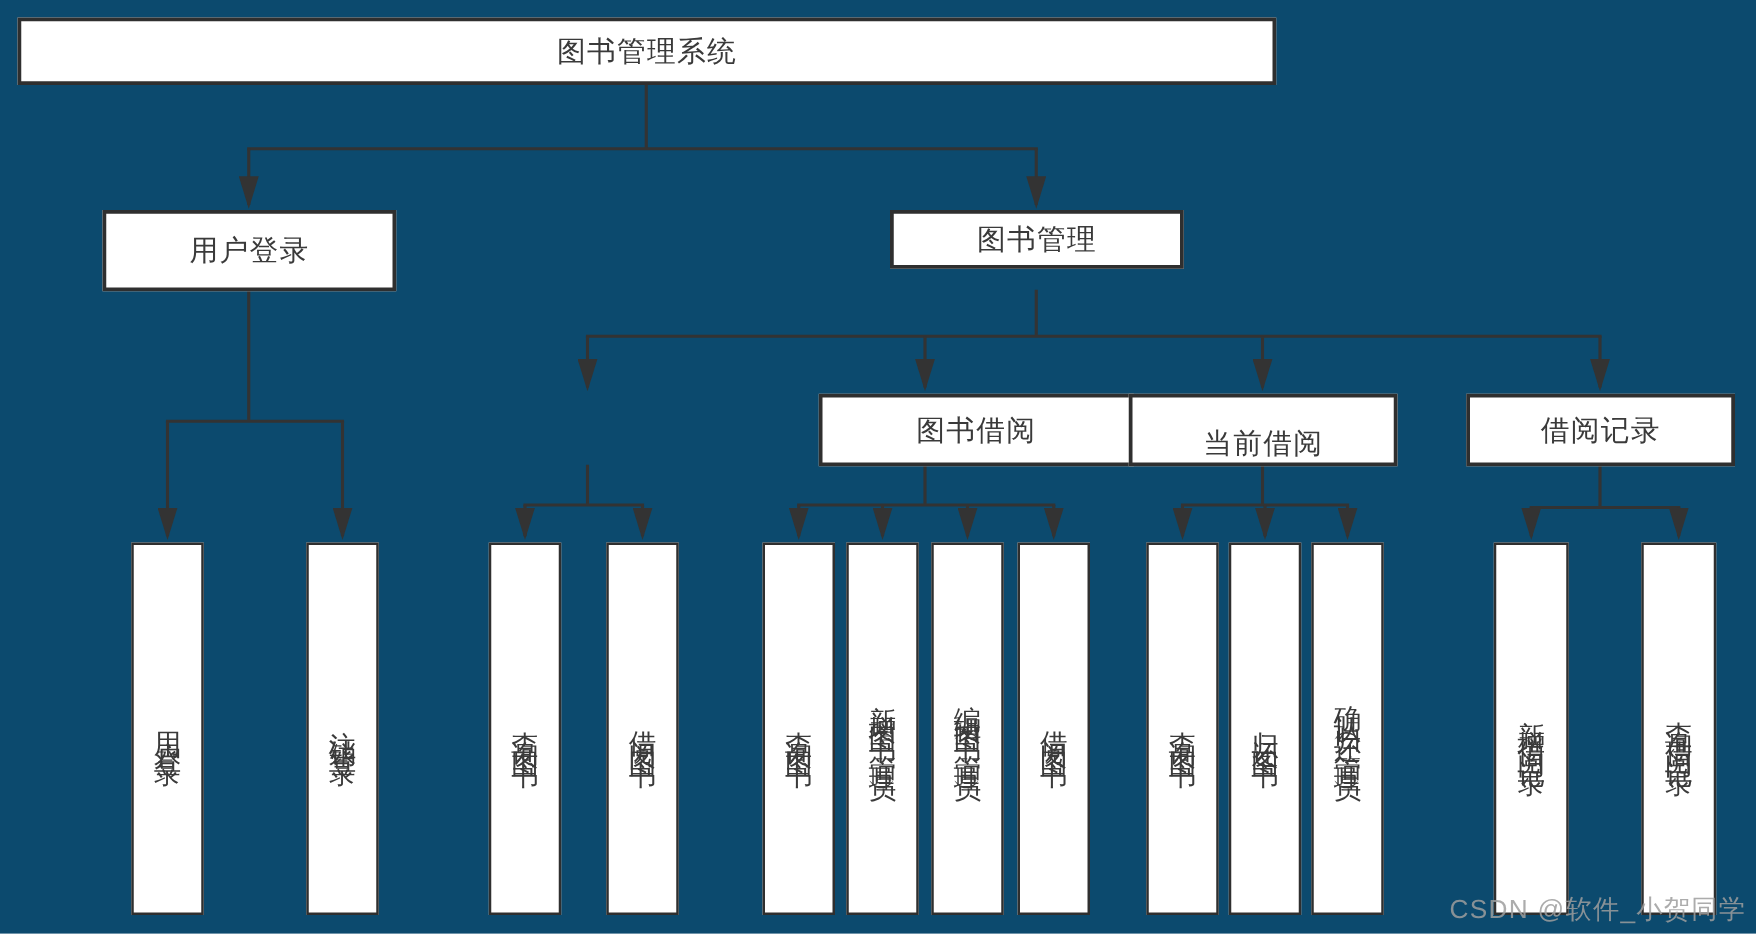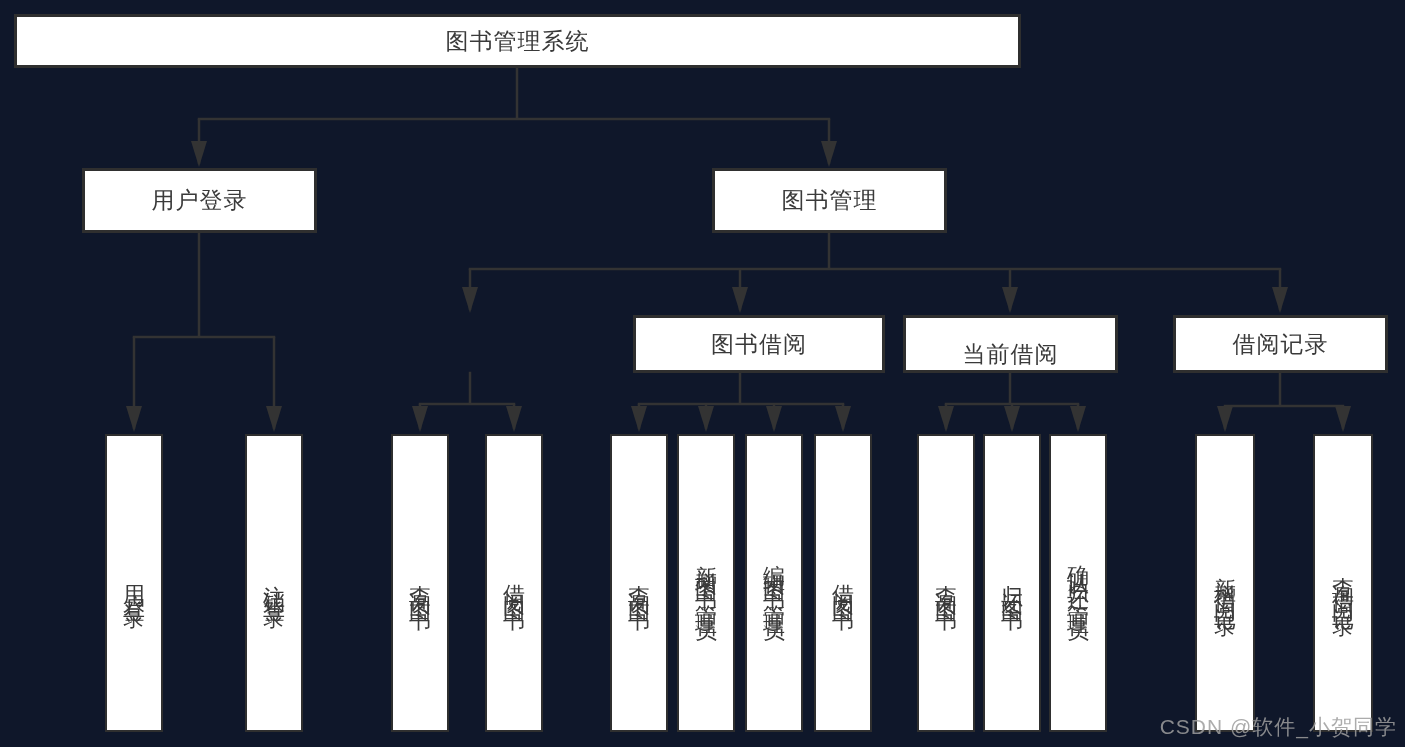--- a/index.html
+++ b/index.html
@@ -5,21 +5,21 @@
   html, body {
     margin: 0;
     padding: 0;
     background: #ffffff;
     font-family: "Liberation Sans", sans-serif;
   }
   #canvas {
     position: relative;
     width: 1405px;
     height: 747px;
-    background: #0f172a;
+    background: #0c4a6e;
     overflow: hidden;
   }
   #connectors {
     position: absolute;
     left: 0;
     top: 0;
     width: 1405px;
     height: 747px;
     pointer-events: none;
   }
@@ -111,25 +111,25 @@
     </g>
   </svg>
 
   <div class="node h" style="left:14px; top:14px; width:1007px; height:54px;">
     <span class="label">图书管理系统</span>
   </div>
 
   <div class="node h" style="left:82px; top:168px; width:235px; height:65px;">
     <span class="label">用户登录</span>
   </div>
-  <div class="node h" style="left:712px; top:168px; width:235px; height:65px;">
+  <div class="node h" style="left:712px; top:168px; width:235px; height:47px;">
     <span class="label">图书管理</span>
   </div>
 
-  <div class="node h" style="left:633px; top:315px; width:252px; height:58px;">
+  <div class="node h" style="left:655px; top:315px; width:252px; height:58px;">
     <span class="label">图书借阅</span>
   </div>
   <div class="node h" style="left:903px; top:315px; width:215px; height:58px;align-items:flex-end;">
     <span class="label">当前借阅</span>
   </div>
   <div class="node h" style="left:1173px; top:315px; width:215px; height:58px;">
     <span class="label">借阅记录</span>
   </div>
 
   <div class="node leaf" style="left:105px; top:434px; width:58px; height:298px;">

